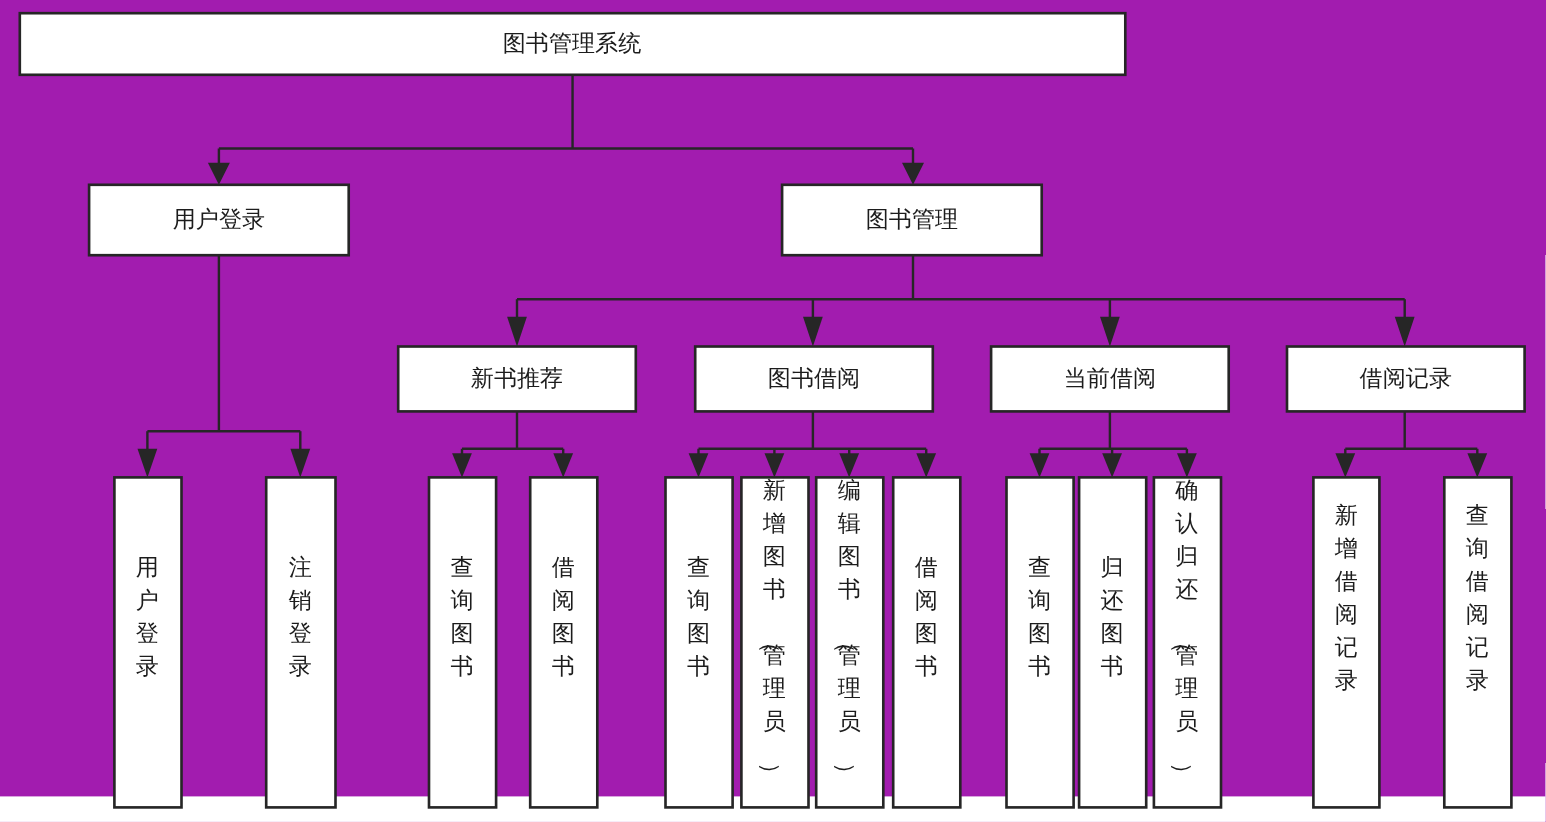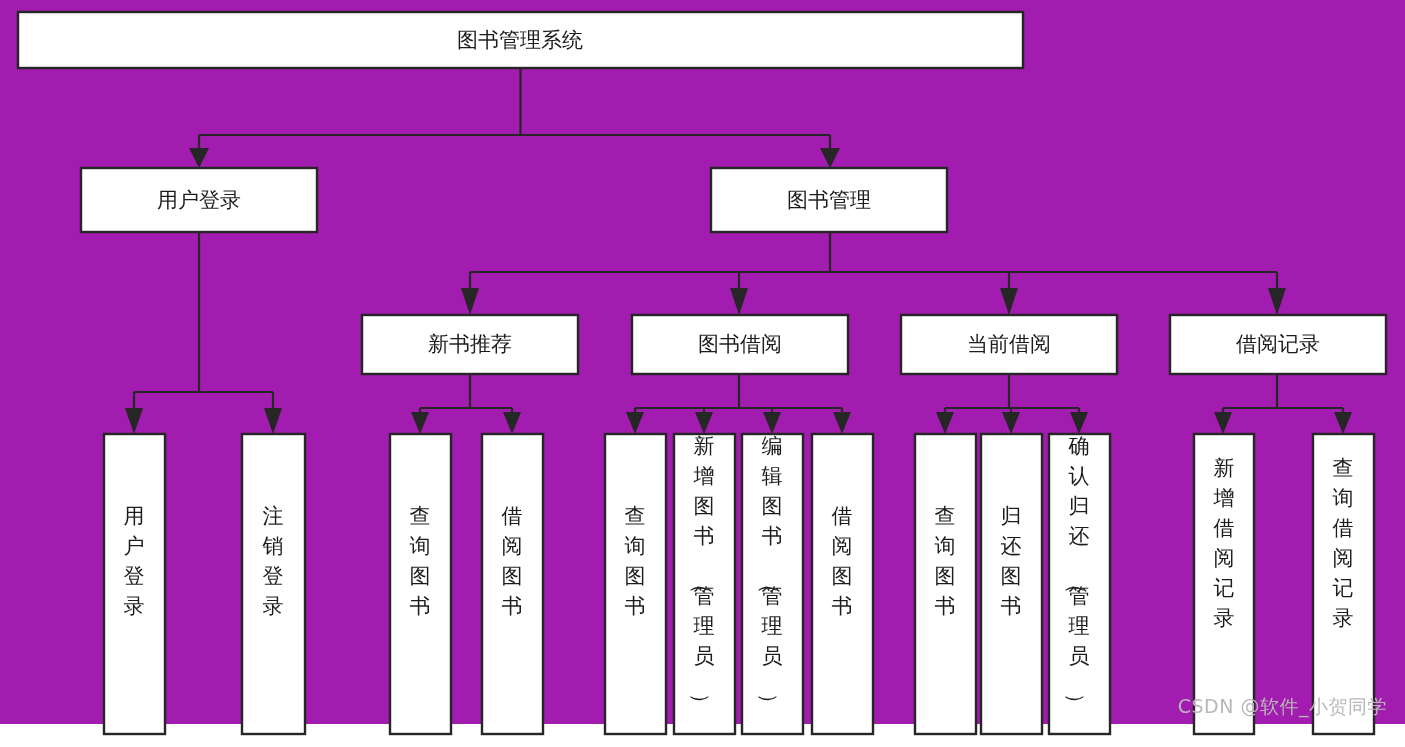--- a/index.html
+++ b/index.html
@@ -227,15 +227,14 @@
       <rect class="node-box" x="1194" y="434" width="60" height="300"></rect>
       <text class="node-label-v" x="1224" y="475"><tspan x="1224" y="475">新</tspan><tspan x="1224" y="505">增</tspan><tspan x="1224" y="535">借</tspan><tspan x="1224" y="565">阅</tspan><tspan x="1224" y="595">记</tspan><tspan x="1224" y="625">录</tspan></text>
     </g>
     <g>
       <rect class="node-box" x="1313" y="434" width="61" height="300"></rect>
       <text class="node-label-v" x="1343" y="475"><tspan x="1343" y="475">查</tspan><tspan x="1343" y="505">询</tspan><tspan x="1343" y="535">借</tspan><tspan x="1343" y="565">阅</tspan><tspan x="1343" y="595">记</tspan><tspan x="1343" y="625">录</tspan></text>
     </g>
 
   </svg>
 
-  <div class="watermark">CSDN @软件_小贺同学</div>
 
 </div>
 
 </body></html>

